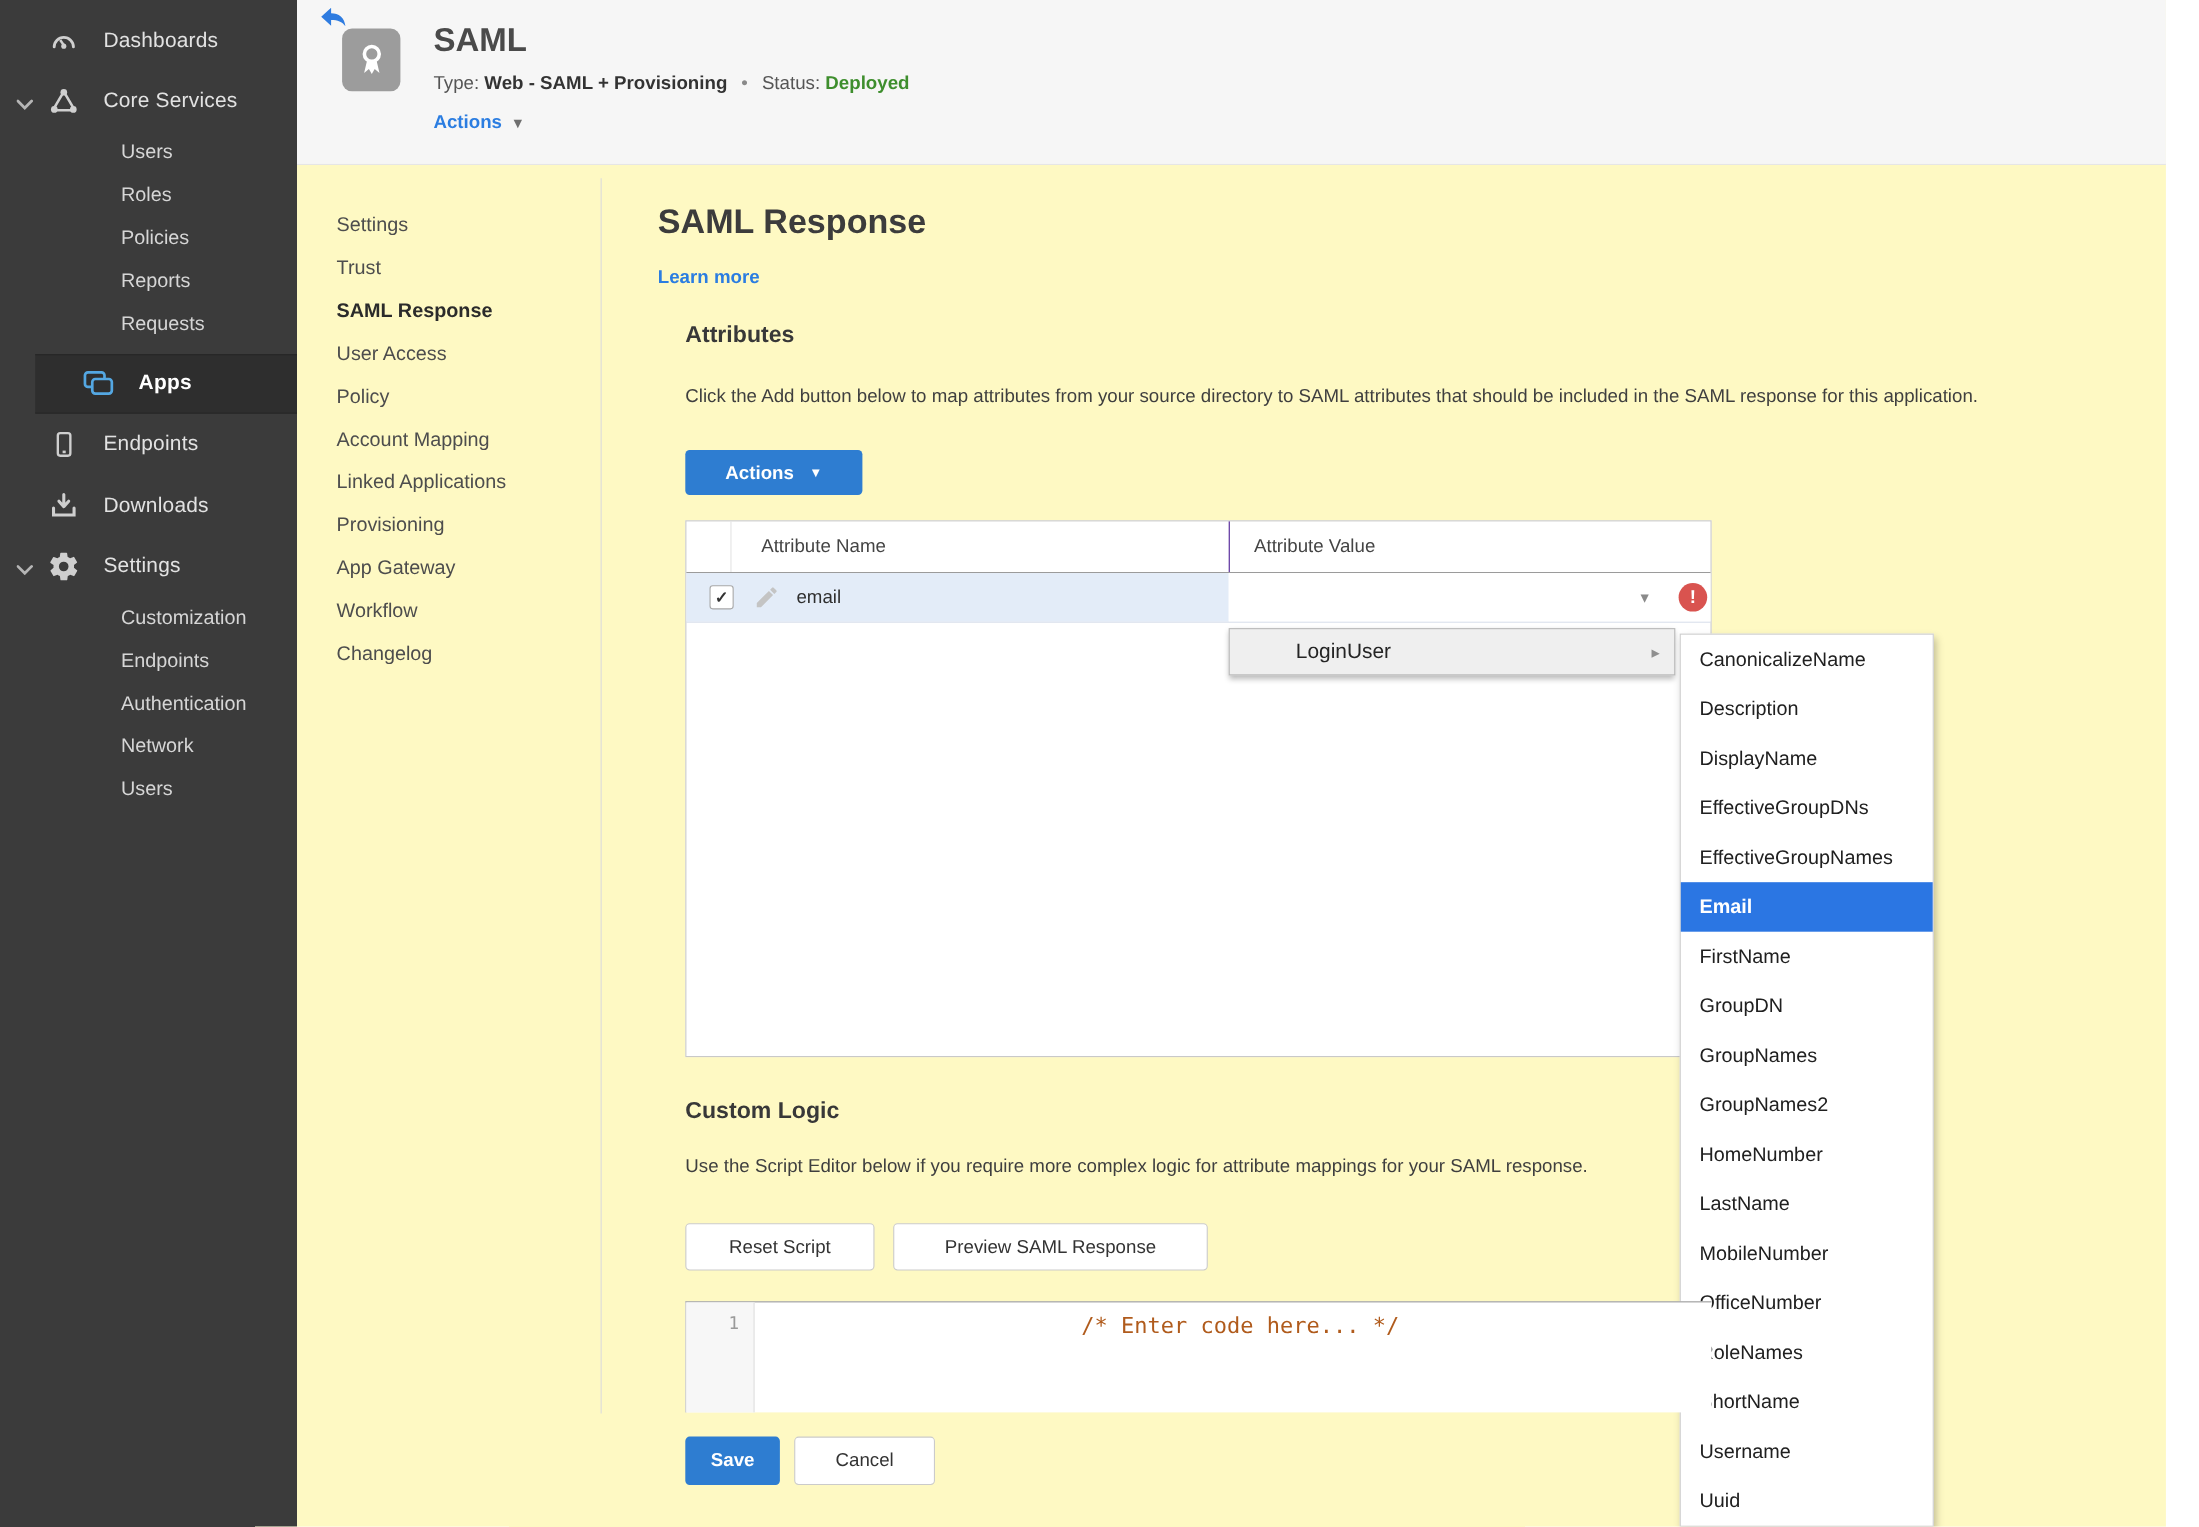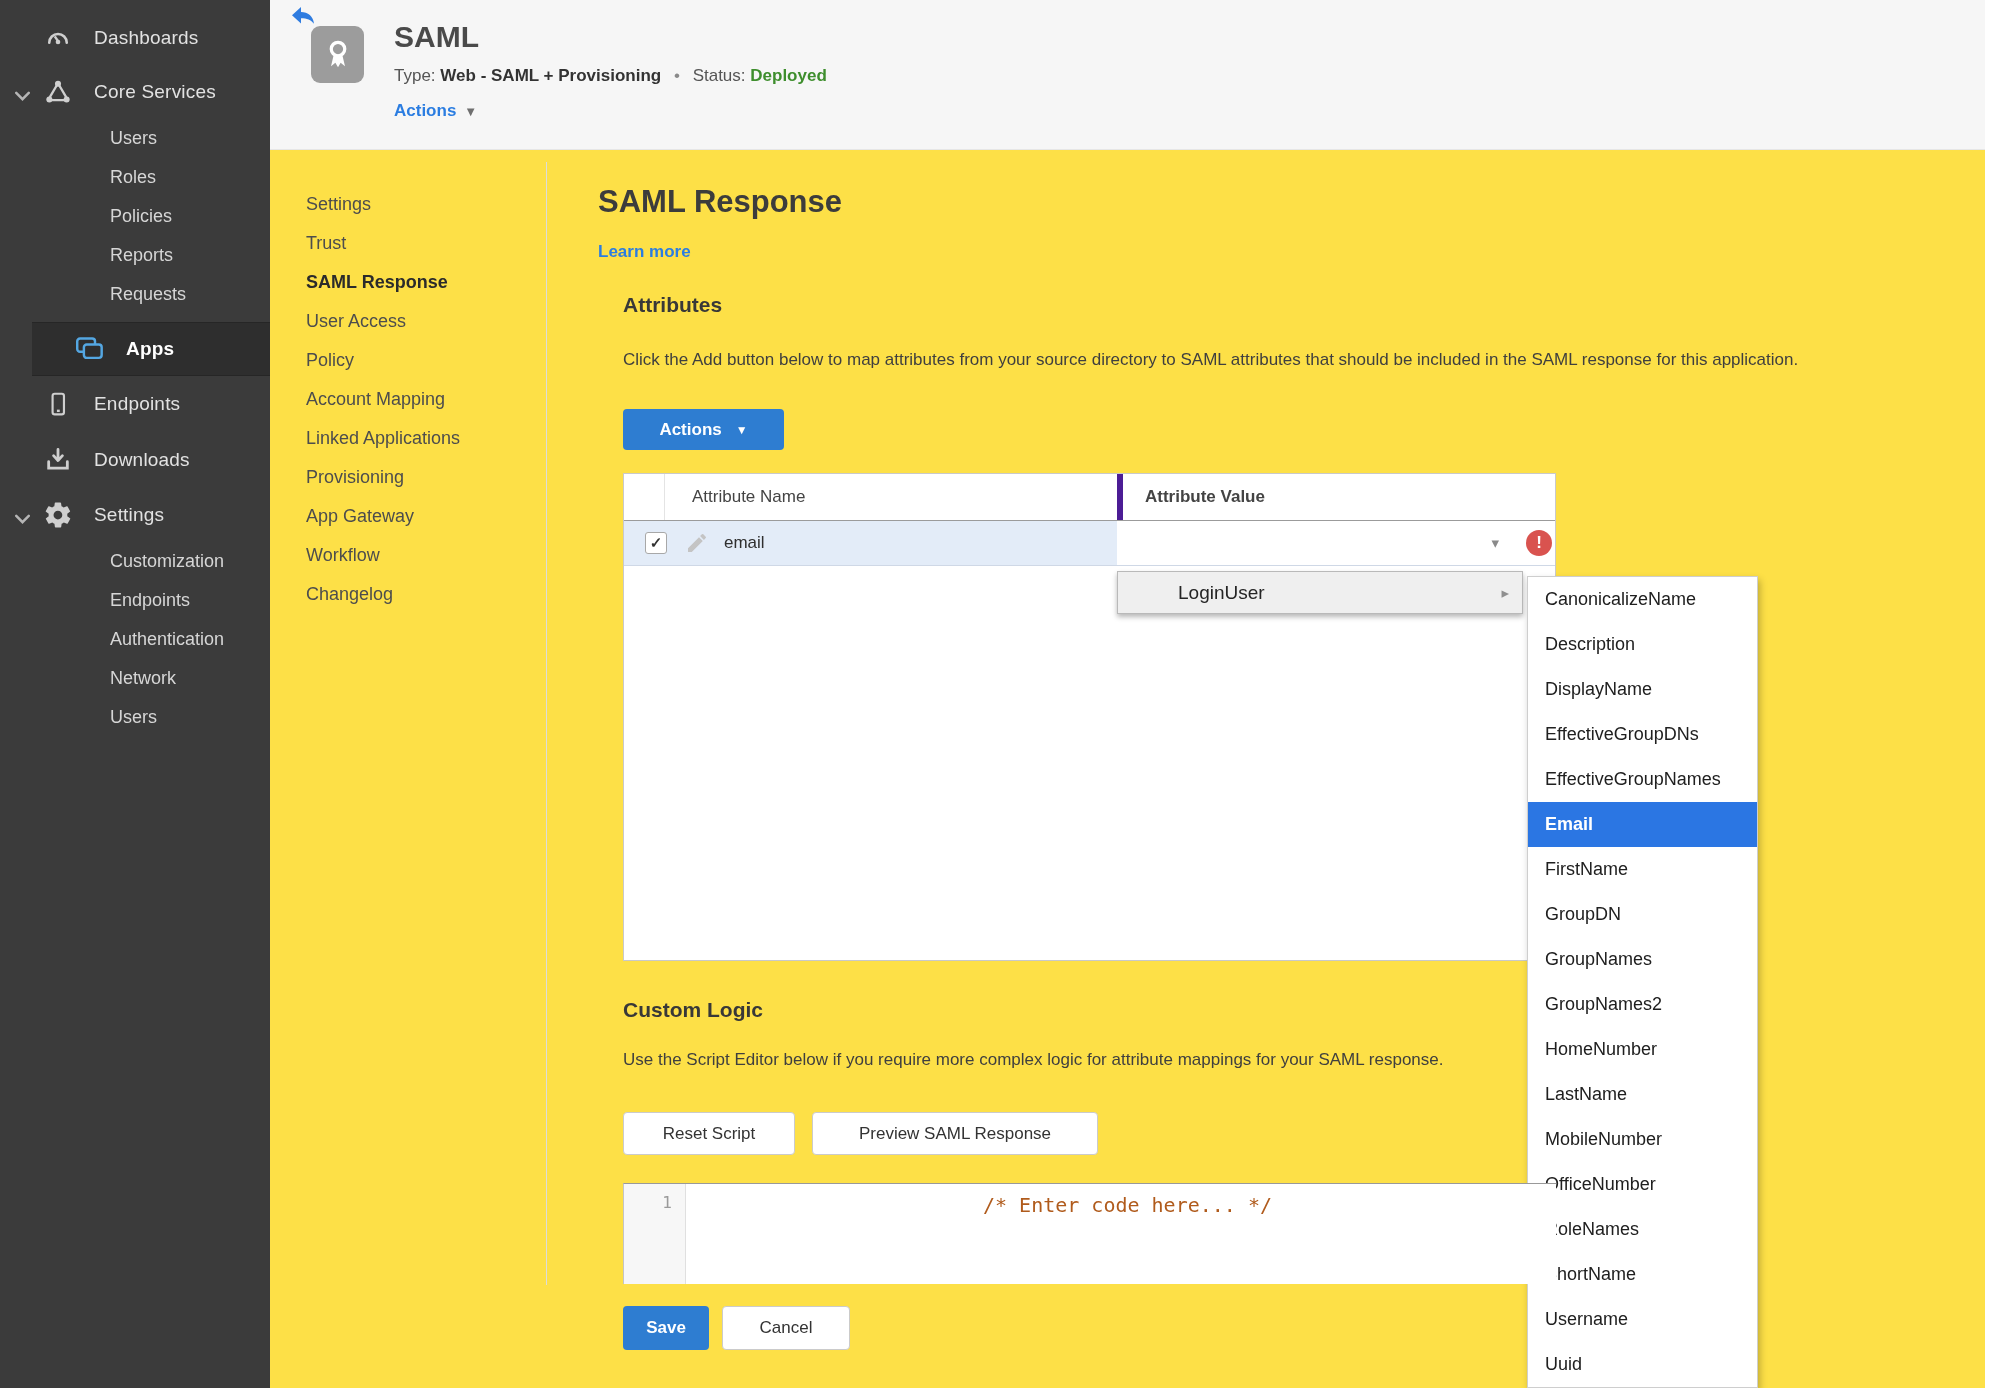--- a/index.html
+++ b/index.html
@@ -1,17 +1,17 @@
 <!DOCTYPE html>
 <html><head>
 <meta charset="utf-8">
 <style>
   html,body{margin:0;padding:0;background:#fff;}
-  #app{position:relative;width:1969px;height:1388px;overflow:hidden;background:#fde047;
-       font-family:"Liberation Sans",sans-serif;color:#3f3f3f;padding-left:16px;}
+  #app{position:relative;width:1969px;height:1388px;overflow:hidden;background:#fef9c3;
+       font-family:"Liberation Sans",sans-serif;color:#3f3f3f;}
 
   
   .sidebar{position:absolute;left:0;top:0;width:270px;height:1388px;background:#3b3b3b;padding-top:11px;box-sizing:border-box;}
   .side-row{position:relative;display:flex;align-items:center;height:54px;cursor:pointer;}
   .side-row .side-chevron{position:absolute;left:15px;top:50%;margin-top:-5px;width:15px;height:10px;}
   .side-icon{position:absolute;left:42px;width:32px;height:32px;display:flex;align-items:center;justify-content:center;}
   .side-label{margin-left:94px;font-size:19px;color:#e2e2e2;letter-spacing:.2px;}
   .side-sub{height:39px;line-height:39px;padding-left:110px;font-size:18px;color:#d6d6d6;cursor:pointer;}
   .side-gap{height:8px;}
   .side-row.selected{background:#2e2e2e;border-top:1px solid #262626;border-bottom:1px solid #262626;height:52px;margin-left:32px;}
@@ -46,22 +46,22 @@
   .btn-blue .caret{font-size:12px;margin-left:14px;}
   .btn-plain{position:absolute;background:#fff;border:1px solid #cbcbcb;border-radius:4px;font-size:17px;color:#333;
              display:flex;align-items:center;justify-content:center;cursor:pointer;font-family:"Liberation Sans",sans-serif;}
 
   
   .attr-table{position:absolute;left:623px;top:473px;width:933px;height:488px;border:1px solid #c9c9c9;background:#fff;box-sizing:border-box;}
   .attr-thead{display:flex;height:47px;border-bottom:1px solid #9b9b9b;box-sizing:border-box;align-items:center;}
   .th-check{width:40px;height:100%;}
   .th-name{width:453px;height:100%;display:flex;align-items:center;padding-left:27px;border-left:1px solid #e4e4e4;
            font-size:17px;font-weight:normal;color:#444;box-sizing:border-box;}
-  .th-value{flex:1;height:100%;display:flex;align-items:center;padding-left:22px;border-left:6px solid #4c1d95;
-            font-size:17px;font-weight:bold;color:#444;box-sizing:border-box;}
+  .th-value{flex:1;height:100%;display:flex;align-items:center;padding-left:22px;border-left:1px solid #4c1d95;
+            font-size:17px;font-weight:normal;color:#444;box-sizing:border-box;}
   .attr-row{display:flex;height:45px;border-bottom:1px solid #cfd8e6;box-sizing:border-box;}
   .row-left{width:493px;background:#e3ecf8;display:flex;align-items:center;box-sizing:border-box;}
   .row-right{flex:1;background:#fff;position:relative;display:flex;align-items:center;cursor:pointer;}
   .checkbox{width:20px;height:20px;margin-left:21px;background:#fff;border:1px solid #a8a8a8;border-radius:3px;
             display:flex;align-items:center;justify-content:center;font-size:15px;font-weight:bold;color:#333;cursor:pointer;}
   .pencil{margin-left:18px;width:24px;height:24px;}
   .cell-text{margin-left:15px;font-size:17px;color:#2f2f2f;}
   .dd-caret{position:absolute;right:56px;top:50%;margin-top:-9px;font-size:15px;color:#8a8a8a;}
   .err-icon{position:absolute;right:3px;top:50%;margin-top:-13px;width:26px;height:26px;border-radius:50%;background:#d9534f;
             color:#fff;font-weight:bold;font-size:17px;display:flex;align-items:center;justify-content:center;}

